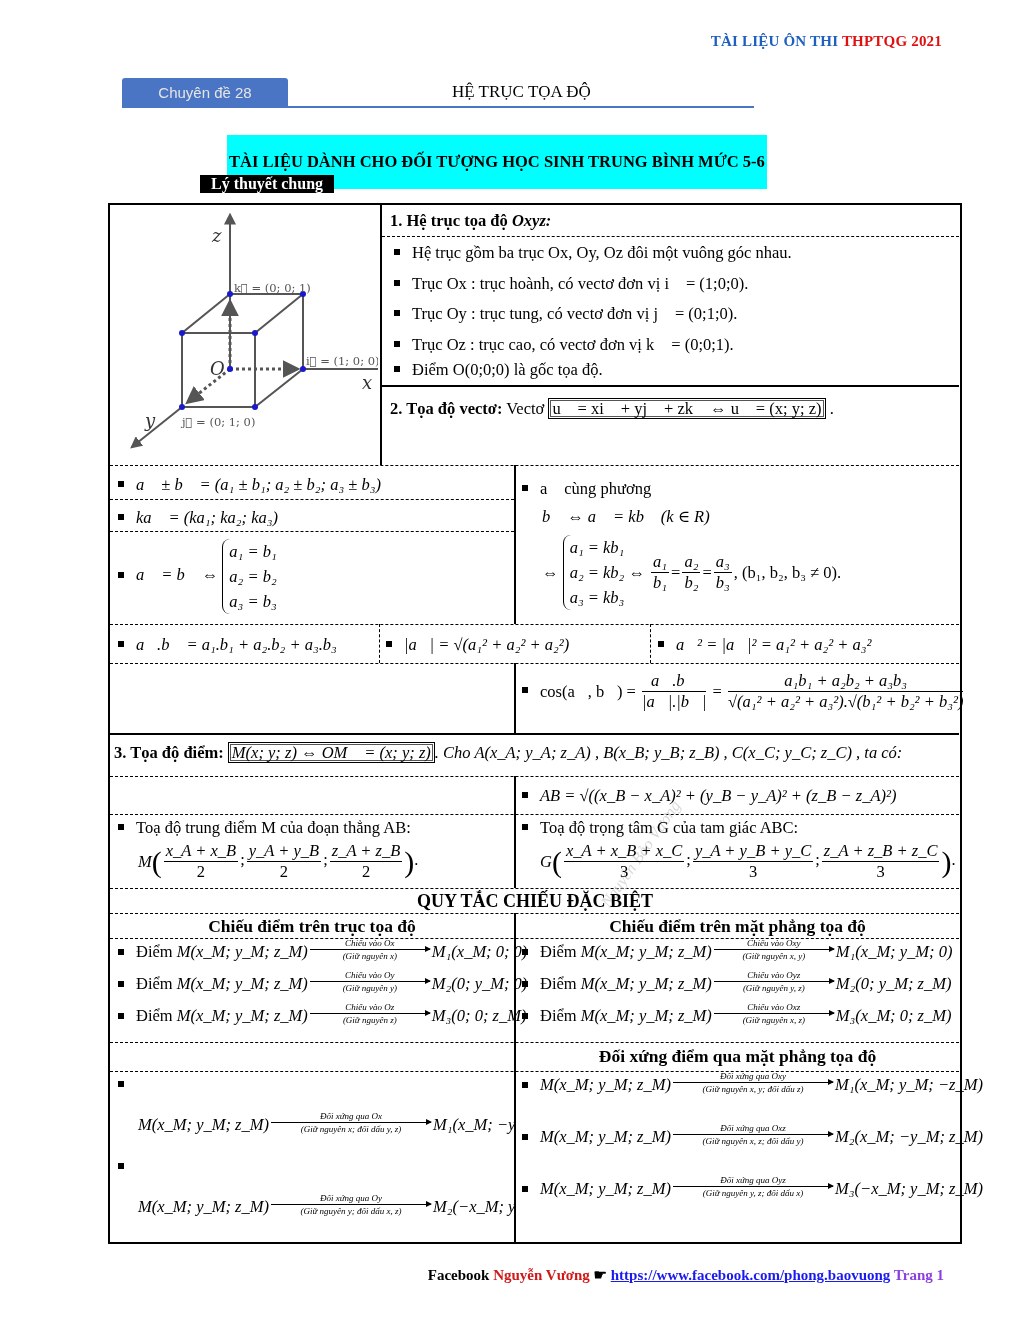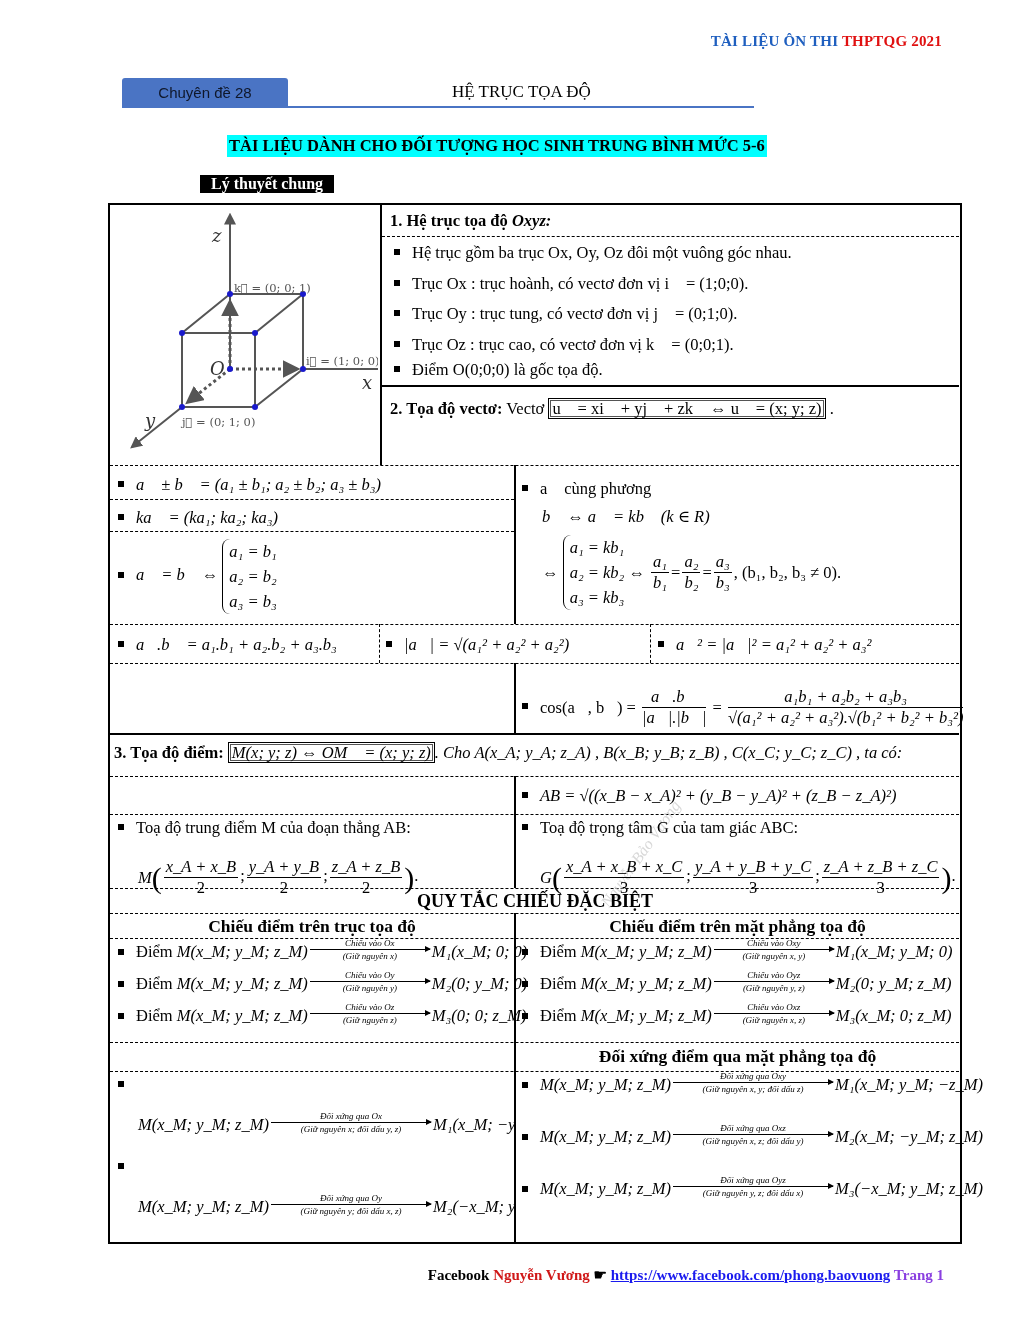--- a/index.html
+++ b/index.html
@@ -4,43 +4,43 @@
 <style>
   html, body { margin: 0; padding: 0; background: #ffffff; }
   body { width: 1024px; height: 1325px; position: relative; overflow: hidden;
          font-family: "Liberation Serif", "DejaVu Serif", serif; color: #000; }
   .abs { position: absolute; }
   .top-banner { right: 82px; top: 33px; font-weight: bold; font-size: 15px; letter-spacing: 0.2px; }
   .top-banner .blue { color: #1f5fbf; }
   .top-banner .red { color: #e01010; }
   .topic-bar { left: 122px; top: 78px; width: 632px; height: 28px; border-bottom: 2px solid #4a74c4; }
   .topic-tab { position: absolute; left: 0; top: 0; width: 166px; height: 28px; background: #4a74c4;
-               color: #0f172a; font-family: "Liberation Sans", "DejaVu Sans", sans-serif; font-size: 15px;
+               color: #e5e5e5; font-family: "Liberation Sans", "DejaVu Sans", sans-serif; font-size: 15px;
                display: flex; align-items: center; justify-content: center; border-radius: 3px 3px 0 0; }
   .topic-title { position: absolute; left: 330px; top: 4px; font-size: 17px; }
-  .audience { left: 227px; top: 135px; background: #00ffff; font-weight: bold; font-size: 16.5px; padding: 1px 2px; }
+  .audience { left: 227px; top: 135px; background: #00ffff; font-weight: bold; font-size: 16.5px; padding: 17px 2px; }
   .theory-label { left: 200px; top: 175px; background: #000; color: #fff; font-weight: bold; font-size: 16px; padding: 0 11px; }
 
   .sheet { left: 108px; top: 203px; width: 854px; height: 1041px; border: 2.5px solid #000; box-sizing: border-box; }
   .cell { position: absolute; box-sizing: border-box; }
   .hdash { position: absolute; height: 0; border-top: 1.3px dashed #000; }
   .hsolid { position: absolute; height: 0; border-top: 2.5px solid #000; }
   .vsolid { position: absolute; width: 0; border-left: 2.5px solid #000; }
   .vdash { position: absolute; width: 0; border-left: 1.3px dashed #000; }
   .line { position: absolute; font-size: 16.5px; white-space: nowrap; }
   .bul { display: inline-block; width: 6px; height: 6px; background: #000; margin-right: 12px; vertical-align: middle; position: relative; top: -2px; }
   i.m { font-style: italic; }
   b { font-weight: bold; }
   .boxed { border: 1.3px solid #000; padding: 0 3px; box-shadow: inset 0 0 0 1px #fff, inset 0 0 0 2px #555; }
   .center-h { font-weight: bold; font-size: 17.5px; text-align: center; width: 100%; }
   .arrow-wrap { display: inline-block; vertical-align: middle; text-align: center; position: relative; top: -4px; margin: 0 2px; }
   .arrow-wrap .over, .arrow-wrap .under { display: block; font-size: 9px; font-style: italic; line-height: 10px; }
   .arrow-wrap .shaft { display: block; border-top: 1px solid #000; position: relative; margin: 1px 0; }
   .arrow-wrap .shaft::after { content: ""; position: absolute; right: -1px; top: -4px; border-left: 6px solid #000; border-top: 3.5px solid transparent; border-bottom: 3.5px solid transparent; }
-  .frac { display: inline-block; vertical-align: middle; text-align: center; margin: 16px 2px; }
+  .frac { display: inline-block; vertical-align: middle; text-align: center; margin: 0 2px; }
   .frac .num { display: block; border-bottom: 1px solid #000; padding: 0 2px; line-height: 20px; }
   .frac .den { display: block; line-height: 20px; }
   .sys { display: inline-block; vertical-align: middle; border-left: 1.5px solid #000; border-radius: 8px 0 0 8px; padding-left: 6px; line-height: 25px; }
   .watermark { position: absolute; left: 468px; top: 640px; transform: rotate(-55deg); color: #c8c8c8; font-size: 16px; font-style: italic; opacity: 0.7; white-space: nowrap; }
   .footer { right: 80px; top: 1266px; font-weight: bold; font-size: 15px; }
   .footer .red { color: #d01818; }
   .footer a { color: #1a1aee; text-decoration: underline; }
   .footer .purple { color: #8a3fe0; }
 </style>
 </head>

